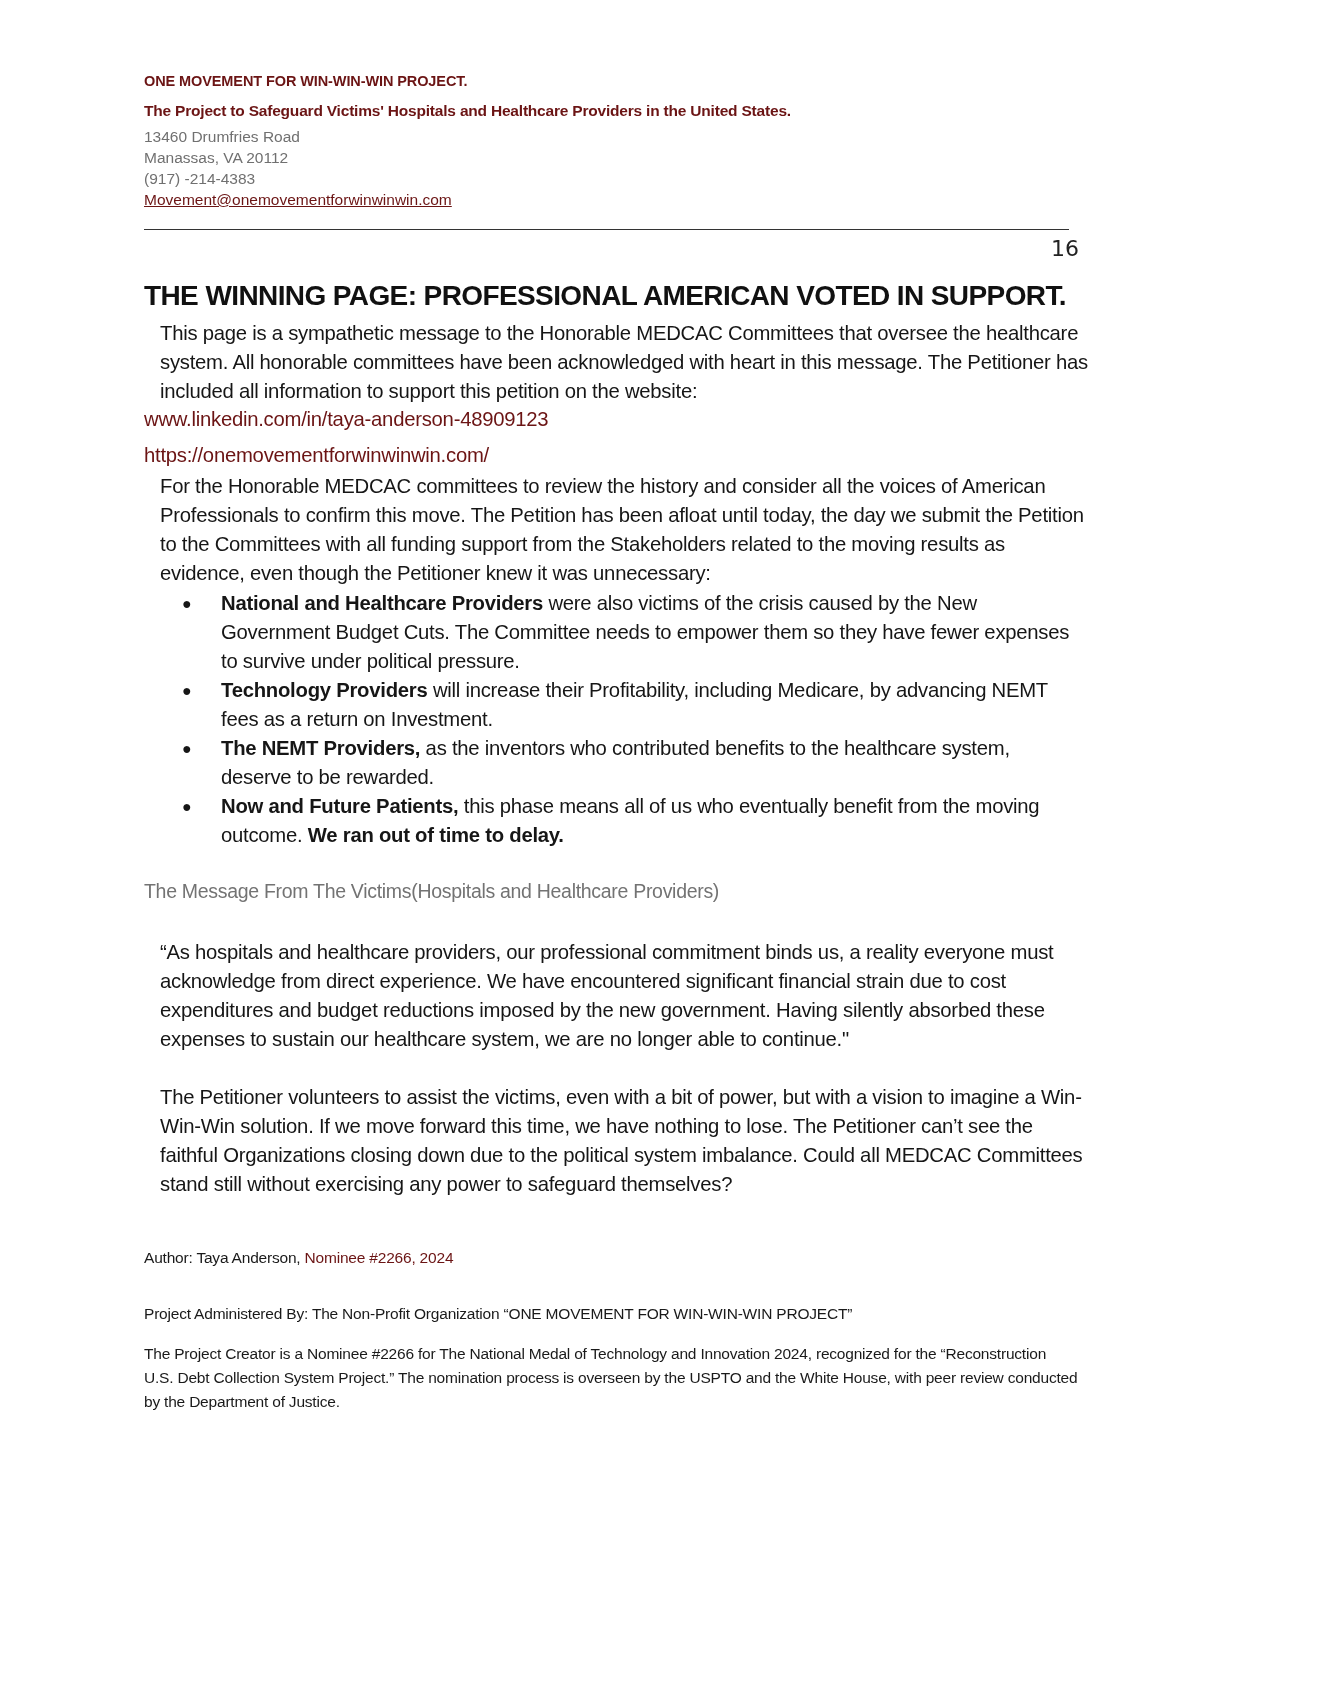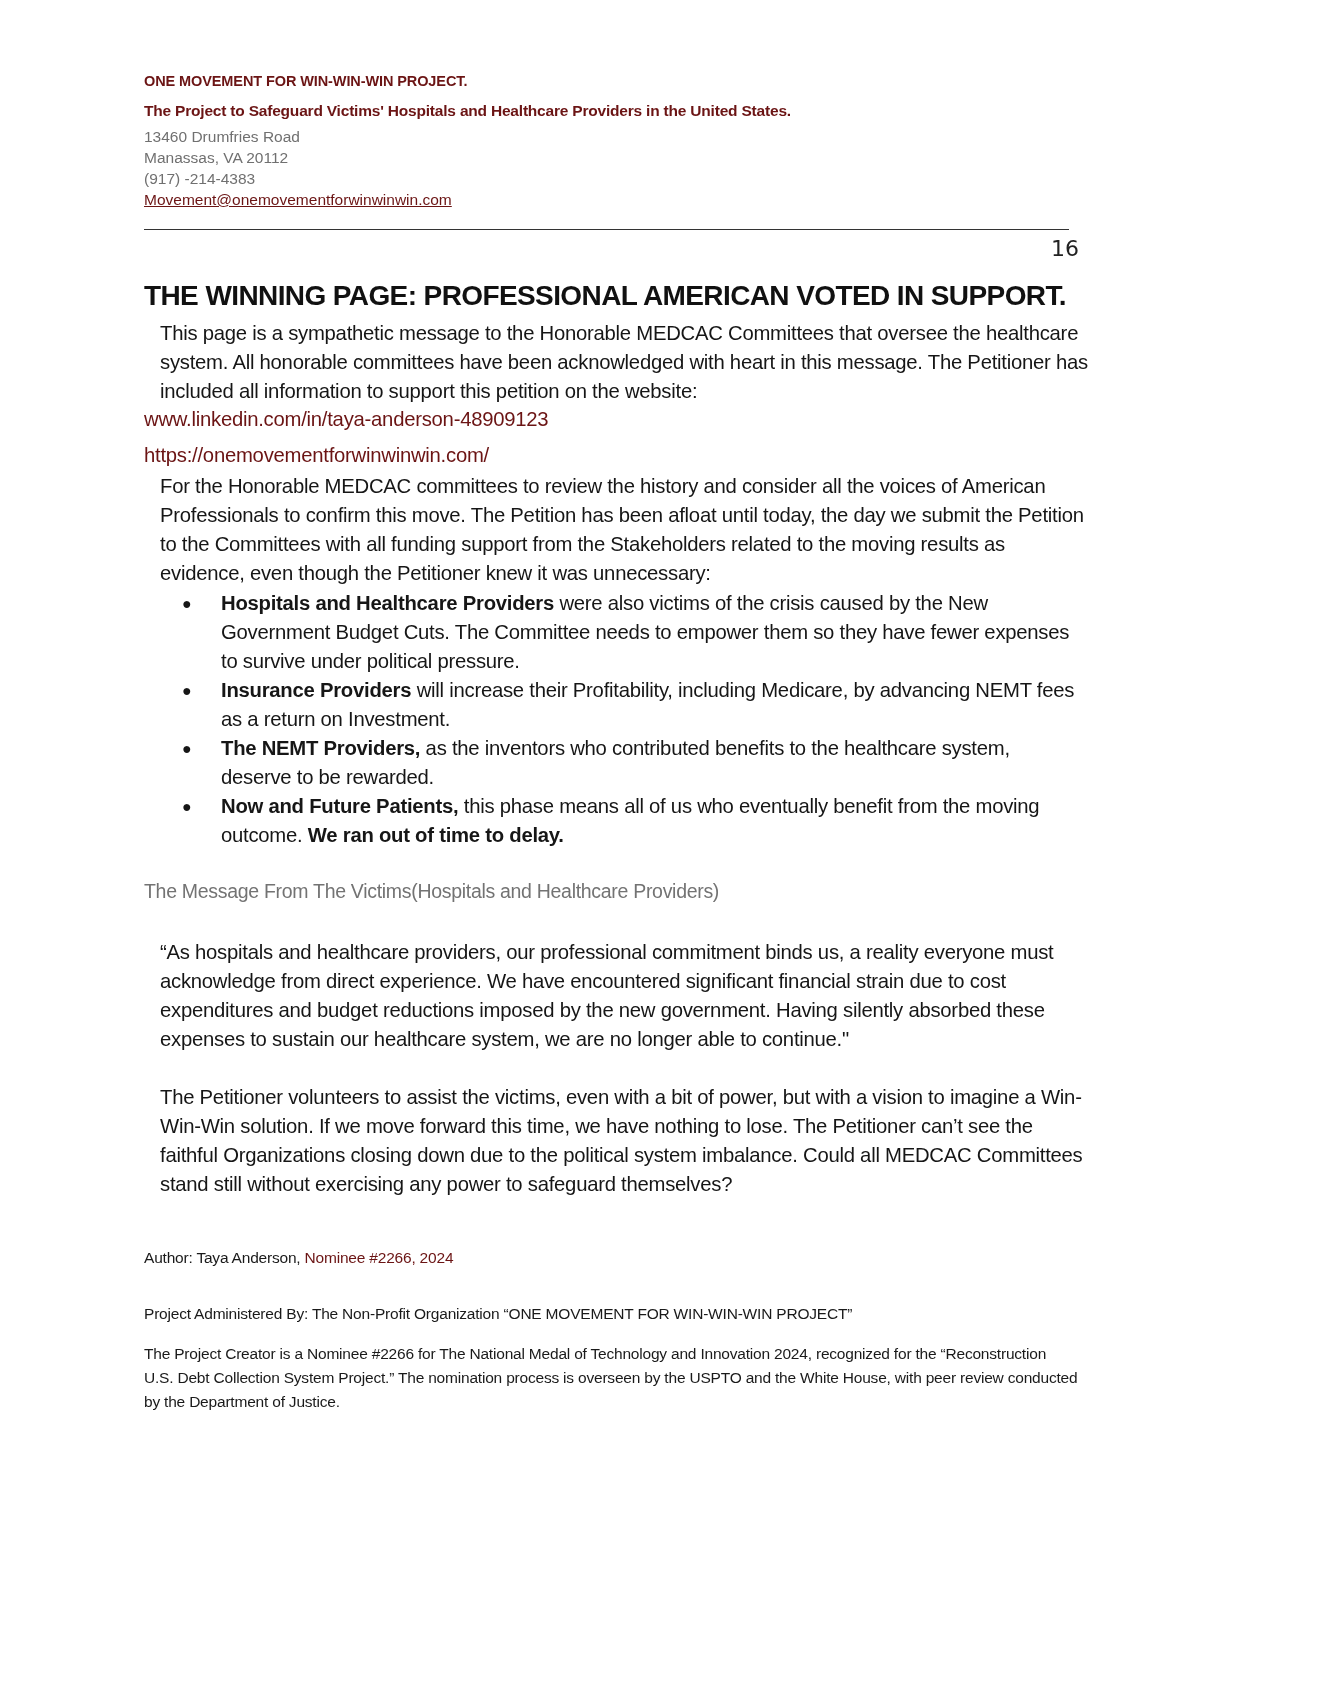--- a/index.html
+++ b/index.html
@@ -114,25 +114,25 @@
   <div class="body-text intro">This page is a sympathetic message to the Honorable MEDCAC Committees that oversee the healthcare system. All honorable committees have been acknowledged with heart in this message. The Petitioner has included all information to support this petition on the website:</div>
 
   <a class="link-line link-linkedin">www.linkedin.com/in/taya-anderson-48909123</a>
   <a class="link-line link-site">https://onemovementforwinwinwin.com/</a>
 
   <div class="body-text para2"> For the Honorable MEDCAC committees to review the history and consider all the voices of American Professionals to confirm this move. The Petition has been afloat until today, the day we submit the Petition to the Committees with all funding support from the Stakeholders related to the moving results as evidence, even though the Petitioner knew it was unnecessary:</div>
 
   <ul class="bullets">
     <li>
       <span class="dot">●</span>
-      <span class="bold">Hospitals and Healthcare Providers</span><span> were also victims of the crisis caused by the New Government Budget Cuts. The Committee needs to empower them so they have fewer expenses to survive under political pressure.</span>
+      <span class="bold">National and Healthcare Providers</span><span> were also victims of the crisis caused by the New Government Budget Cuts. The Committee needs to empower them so they have fewer expenses to survive under political pressure.</span>
     </li>
     <li>
       <span class="dot">●</span>
-      <span class="bold">Insurance Providers</span><span> will increase their Profitability, including Medicare, by advancing NEMT fees as a return on Investment.</span>
+      <span class="bold">Technology Providers</span><span> will increase their Profitability, including Medicare, by advancing NEMT fees as a return on Investment.</span>
     </li>
     <li>
       <span class="dot">●</span>
       <span class="bold">The NEMT Providers,</span><span> as the inventors who contributed benefits to the healthcare system, deserve to be rewarded.</span>
     </li>
     <li>
       <span class="dot">●</span>
       <span class="bold">Now and Future Patients,</span><span> this phase means all of us who eventually benefit from the moving outcome. </span><span class="bold">We ran out of time to delay.</span>
     </li>
   </ul>

